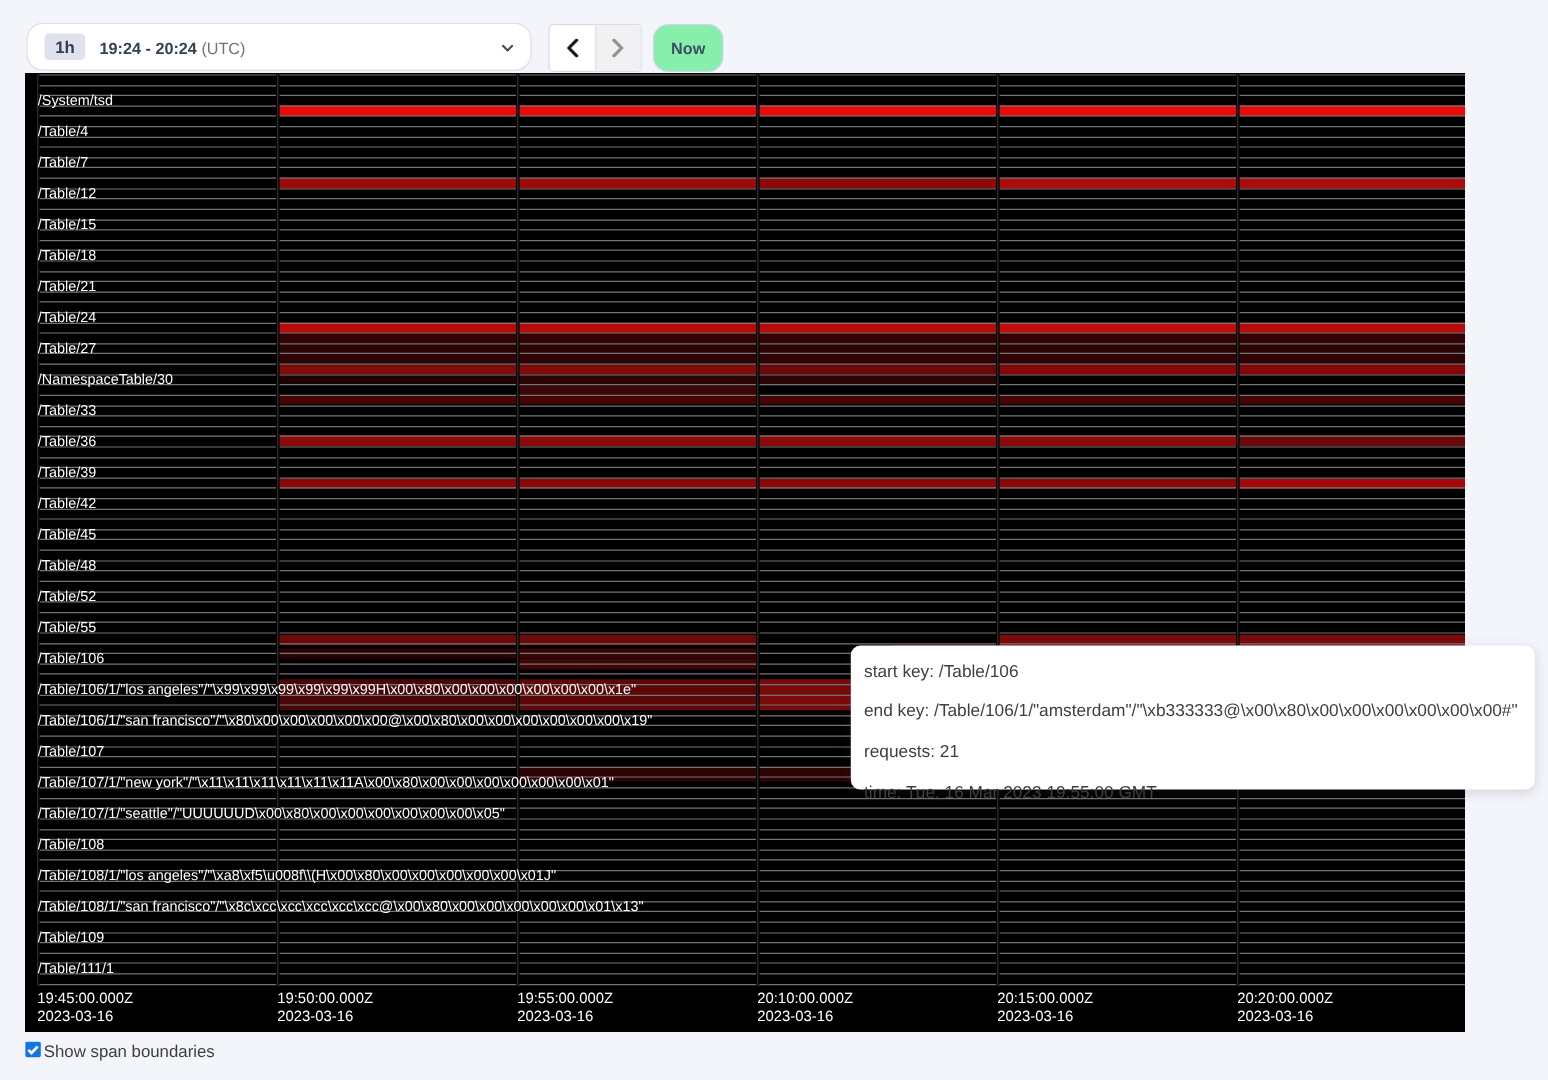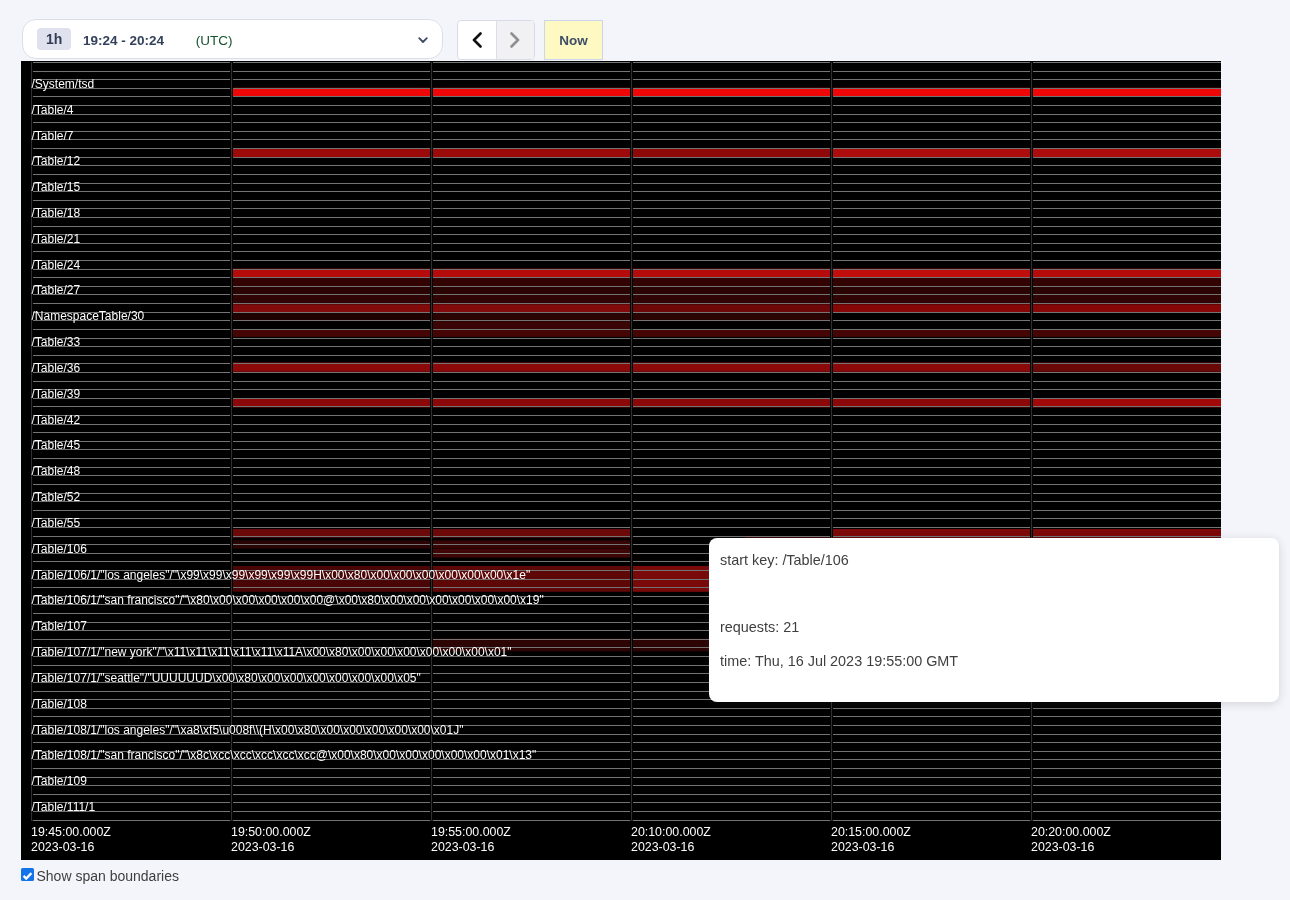--- a/index.html
+++ b/index.html
@@ -1,28 +1,28 @@
 <!DOCTYPE html>
 <html><head>
 <meta charset="utf-8">
 <style>
   html,body{margin:0;padding:0;}
   body{width:1290px;height:900px;background:#f4f5fa;font-family:"Liberation Sans",sans-serif;position:relative;overflow:hidden;}
   .timepicker,.nowbtn,.arrowgrp,.cbrow,.tooltip{will-change:transform;}
   .timepicker{position:absolute;left:22px;top:19px;width:419px;height:38px;background:#fff;border:1px solid #dcdde8;border-radius:14px;display:flex;align-items:center;}
   .badge1h{position:absolute;left:14px;top:8px;background:#e0e1ee;color:#323c52;font-size:14px;font-weight:bold;border-radius:4px;padding:4px 9px;line-height:14px;}
   .tptitle{position:absolute;left:60px;top:11.5px;font-size:13.5px;color:#33415c;font-weight:bold;line-height:17px;}
-  .tputc{font-weight:normal;color:#14532d;margin-left:28px;}
+  .tputc{font-weight:normal;color:#737373;}
   .tpchev{position:absolute;right:14px;top:17px;}
   .arrowgrp{position:absolute;left:457px;top:20px;width:76px;height:38px;border:1px solid #d8dbe6;border-radius:4px;display:flex;overflow:hidden;background:#fff;}
   .arrowgrp .ab{width:38px;height:38px;display:flex;align-items:center;justify-content:center;}
   .arrowgrp .ab.dis{background:#f1f1f3;border-left:1px solid #dcdde6;}
-  .nowbtn{position:absolute;left:544px;top:20px;width:57px;height:38px;background:#fef9c3;border:1px solid #ccd5e9;border-radius:0;color:#3e4d68;font-weight:bold;font-size:13.5px;display:flex;align-items:center;justify-content:center;}
+  .nowbtn{position:absolute;left:544px;top:20px;width:57px;height:38px;background:#86efac;border:1px solid #ccd5e9;border-radius:13px;color:#3e4d68;font-weight:bold;font-size:13.5px;display:flex;align-items:center;justify-content:center;}
   .chart{position:absolute;left:21px;top:61px;will-change:transform;}
-  .tooltip{position:absolute;left:709px;top:538px;width:570px;height:164px;background:#fff;border-radius:8px;box-shadow:0 2px 10px rgba(60,60,80,.18);}
+  .tooltip{position:absolute;left:709px;top:538px;width:570px;height:120px;background:#fff;border-radius:8px;box-shadow:0 2px 10px rgba(60,60,80,.18);}
   .tooltip div{position:absolute;left:11px;font-size:14.4px;color:#3f3f3f;white-space:nowrap;}
   .cbrow{position:absolute;left:21px;top:867px;height:16px;}
   .cbx{position:absolute;left:0;top:1px;width:13px;height:13px;background:#1374e8;border-radius:1.5px;}
   .cblab{position:absolute;left:15.5px;top:0.5px;font-size:14px;color:#3e3e3e;white-space:nowrap;}
 </style>
 </head>
 <body>
   <div class="timepicker">
     <span class="badge1h">1h</span>
     <span class="tptitle">19:24 - 20:24 <span class="tputc">(UTC)</span></span>
@@ -226,22 +226,23 @@
       <text x="610" y="790">2023-03-16</text>
       <text x="810" y="775">20:15:00.000Z</text>
       <text x="810" y="790">2023-03-16</text>
       <text x="1010" y="775">20:20:00.000Z</text>
       <text x="1010" y="790">2023-03-16</text>
     </g>
   </svg>
 
   <div class="tooltip">
     <div style="top:13.5px;">start key: /Table/106</div>
+    <div style="top:47px;">end key: /Table/106/1/"amsterdam"/"\xb333333@\x00\x80\x00\x00\x00\x00\x00\x00#"</div>
     <div style="top:81px;">requests: 21</div>
-    <div style="top:114.5px;">time: Thu, 16 Jul 2023 19:55:00 GMT</div>
+    <div style="top:114.5px;">time: Tue, 16 Mar 2023 19:55:00 GMT</div>
   </div>
 
   <div class="cbrow">
     <div class="cbx"><svg width="13" height="13" viewBox="0 0 13 13">
         <path d="M2.6 6.9 L5.2 9.5 L10.4 4.1" fill="none" stroke="#fff" stroke-width="2.3"></path>
       </svg></div>
     <div class="cblab">Show span boundaries</div>
   </div>
 
 </body></html>

